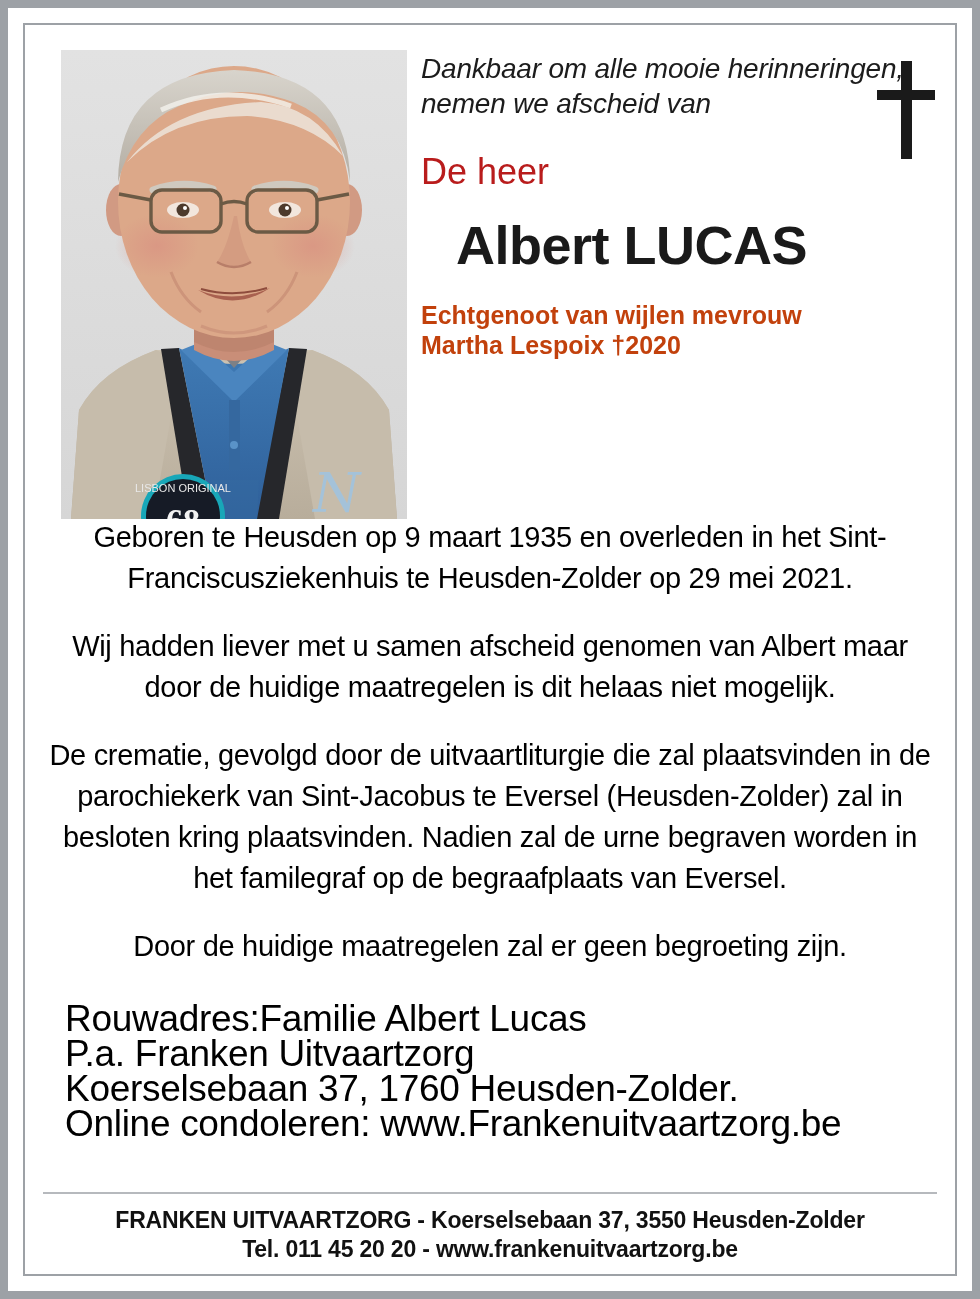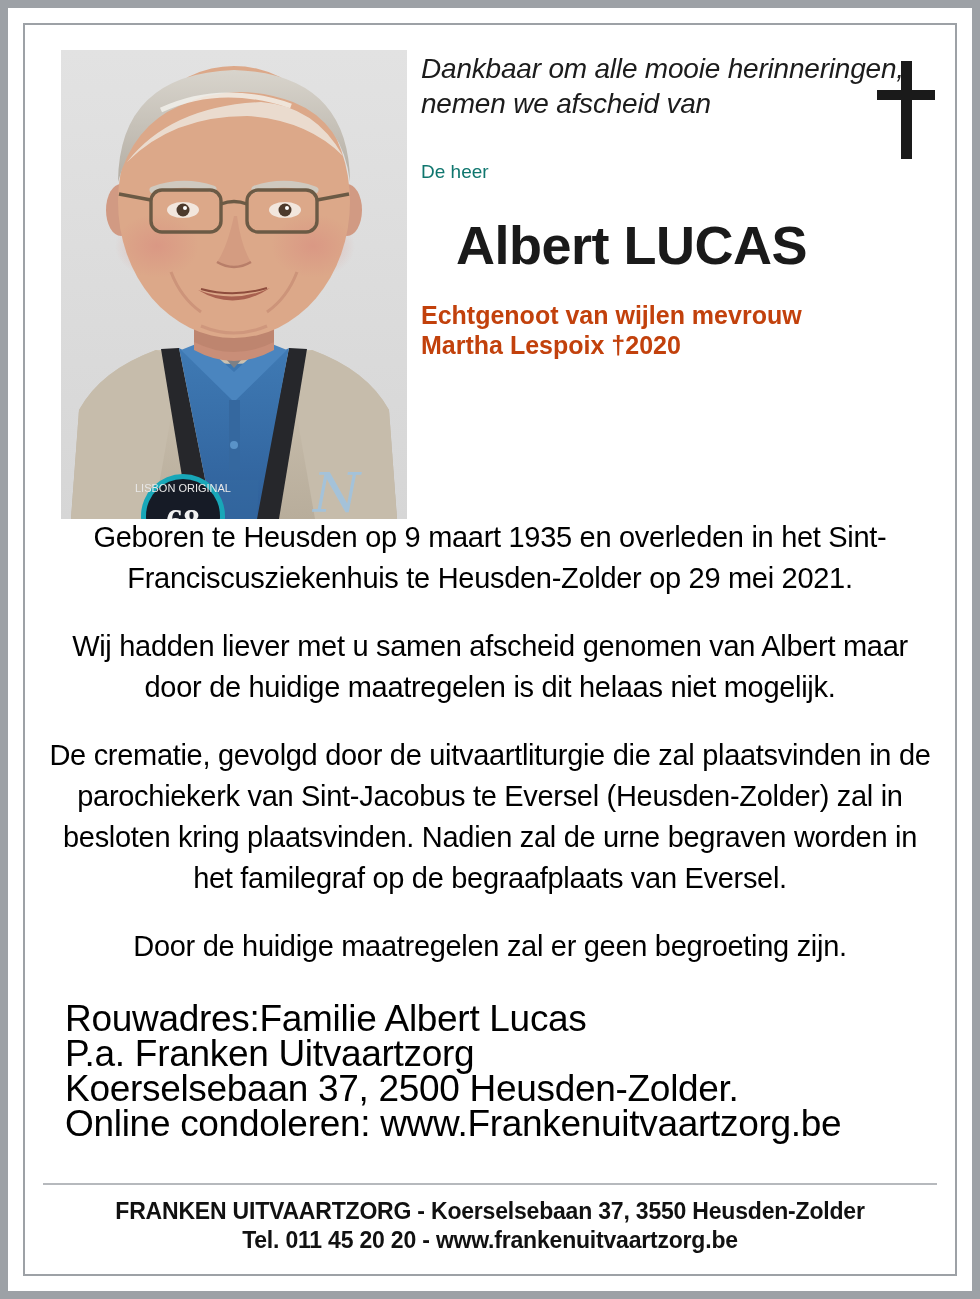--- a/index.html
+++ b/index.html
@@ -63,23 +63,23 @@
   .intro {
     font-style: italic;
     font-size: 28px;
     line-height: 35px;
     color: #1c1c1c;
     padding-top: 26px;
     letter-spacing: -0.2px;
   }
 
   .deheer {
-    font-size: 19px;
+    font-size: 36px;
     line-height: 34px;
-    color: #0f766e;
+    color: #b91c1c;
     padding-top: 34px;
   }
 
   .fullname {
     font-size: 54px;
     line-height: 58px;
     font-weight: bold;
     color: #1a1a1a;
     padding-top: 27px;
     letter-spacing: -0.5px;
@@ -142,21 +142,21 @@
     padding-left: 18px;
   }
   .addr div { white-space: nowrap; }
 
   
   .footer {
     position: absolute;
     left: 0;
     right: 0;
     bottom: 0;
-    padding: 0 18px 19px 18px;
+    padding: 0 18px 10px 18px;
   }
   .footer-rule {
     height: 2px;
     background: #b6b9bd;
     margin-bottom: 12px;
   }
   .footer-text {
     text-align: center;
     font-size: 23px;
     line-height: 29px;
@@ -288,21 +288,21 @@
 
       <div class="body">
         <p class="para">Geboren te Heusden op 9 maart 1935 en overleden in het Sint-Franciscusziekenhuis te Heusden-Zolder op 29 mei 2021.</p>
         <p class="para">Wij hadden liever met u samen afscheid genomen van Albert maar door de huidige maatregelen is dit helaas niet mogelijk.</p>
         <p class="para">De crematie, gevolgd door de uitvaartliturgie die zal plaatsvinden in de parochiekerk van Sint-Jacobus te Eversel (Heusden-Zolder) zal in besloten kring plaatsvinden. Nadien zal de urne begraven worden in het familegraf op de begraafplaats van Eversel.</p>
         <p class="para">Door de huidige maatregelen zal er geen begroeting zijn.</p>
 
         <div class="addr">
           <div>Rouwadres:Familie Albert Lucas</div>
           <div>P.a. Franken Uitvaartzorg</div>
-          <div>Koerselsebaan 37, 2500 Heusden-Zolder.</div>
+          <div>Koerselsebaan 37, 1760 Heusden-Zolder.</div>
           <div>Online condoleren: www.Frankenuitvaartzorg.be</div>
         </div>
       </div>
 
       <div class="footer">
         <div class="footer-rule"></div>
         <div class="footer-text">FRANKEN UITVAARTZORG - Koerselsebaan 37, 3550 Heusden-Zolder</div>
         <div class="footer-text">Tel. 011 45 20 20 - www.frankenuitvaartzorg.be</div>
       </div>
 

